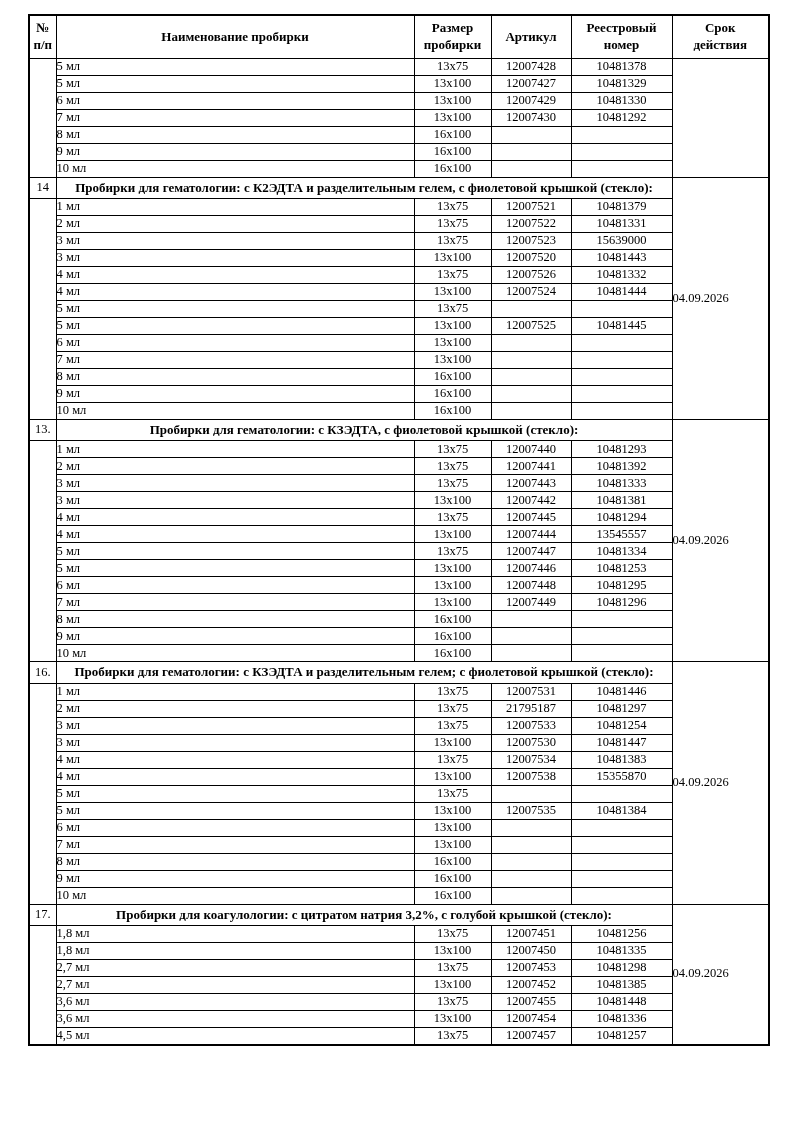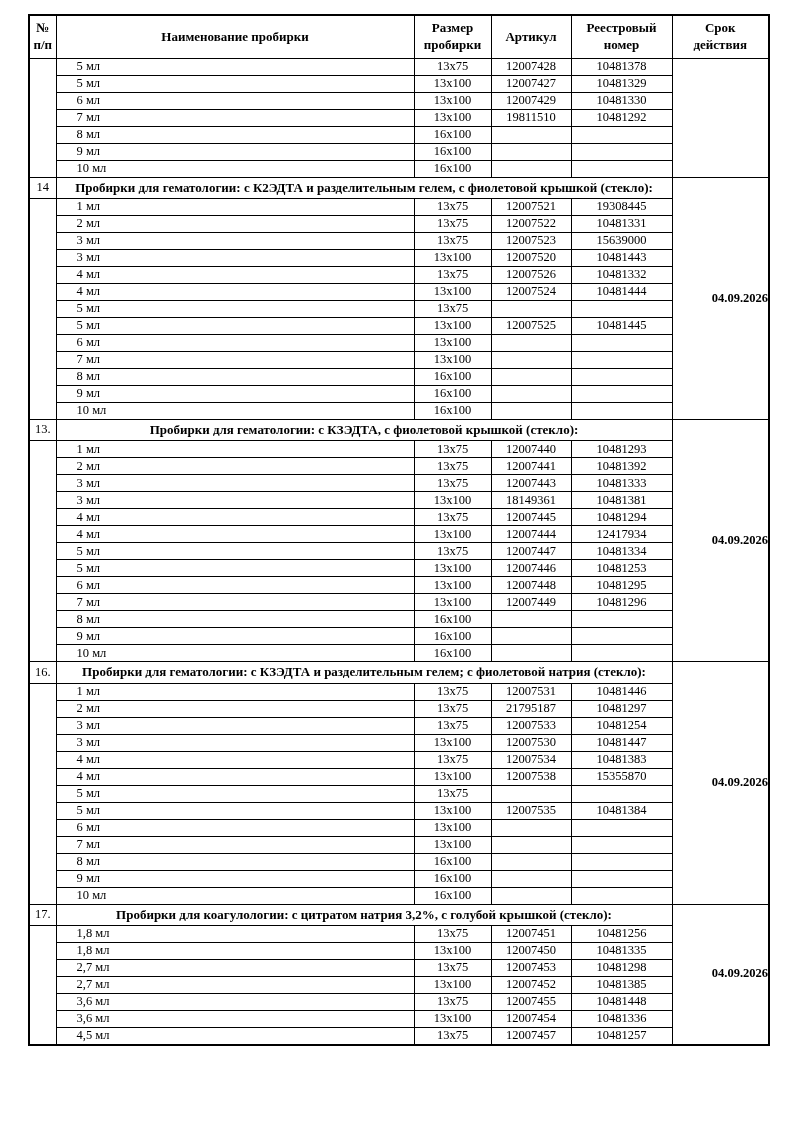--- a/index.html
+++ b/index.html
@@ -36,31 +36,31 @@
     line-height:1.3;
     text-align:center;
     height:40px;
     padding:1px 2px;
   }
   .doc-table td{
     font-size:12.5px;
     line-height:1.25;
     height:16px;
   }
-  td.cell-name{text-align:left;padding-left:20px;}
+  td.cell-name{text-align:left;padding-left:0;}
   td.cell-size, td.cell-article, td.cell-registry{text-align:center;}
   td.cell-section-number{text-align:center;font-size:12.5px;margin-top:40px;}
   td.cell-section-title{
     text-align:center;
     font-weight:bold;
     font-size:13px;
     line-height:1.4;
     padding:1px 10px;
   }
-  td.cell-validity{text-align:right;font-size:12.5px;font-weight:bold;}
+  td.cell-validity{text-align:left;font-size:12.5px;}
   td.cell-num-spacer{background:#ffffff;}
 </style>
 </head>
 <body>
 
 <div class="page">
   <table class="doc-table">
     <colgroup>
       <col class="c-num">
         <col class="c-name">
@@ -96,21 +96,21 @@
         </tr>
         <tr>
           <td class="cell-name">6 мл</td>
           <td class="cell-size">13x100</td>
           <td class="cell-article">12007429</td>
           <td class="cell-registry">10481330</td>
         </tr>
         <tr>
           <td class="cell-name">7 мл</td>
           <td class="cell-size">13x100</td>
-          <td class="cell-article">19811510</td>
+          <td class="cell-article">12007430</td>
           <td class="cell-registry">10481292</td>
         </tr>
         <tr>
           <td class="cell-name">8 мл</td>
           <td class="cell-size">16x100</td>
           <td class="cell-article"></td>
           <td class="cell-registry"></td>
         </tr>
         <tr>
           <td class="cell-name">9 мл</td>
@@ -127,21 +127,21 @@
         <tr>
           <td class="cell-section-number">14</td>
           <td class="cell-section-title" colspan="4">Пробирки для гематологии: с К2ЭДТА и разделительным гелем, с фиолетовой крышкой (стекло):</td>
           <td class="cell-validity" rowspan="14">04.09.2026</td>
         </tr>
         <tr>
           <td class="cell-num-spacer" rowspan="13"></td>
           <td class="cell-name">1 мл</td>
           <td class="cell-size">13x75</td>
           <td class="cell-article">12007521</td>
-          <td class="cell-registry">19308445</td>
+          <td class="cell-registry">10481379</td>
         </tr>
         <tr>
           <td class="cell-name">2 мл</td>
           <td class="cell-size">13x75</td>
           <td class="cell-article">12007522</td>
           <td class="cell-registry">10481331</td>
         </tr>
         <tr>
           <td class="cell-name">3 мл</td>
           <td class="cell-size">13x75</td>
@@ -228,34 +228,34 @@
         </tr>
         <tr>
           <td class="cell-name">3 мл</td>
           <td class="cell-size">13x75</td>
           <td class="cell-article">12007443</td>
           <td class="cell-registry">10481333</td>
         </tr>
         <tr>
           <td class="cell-name">3 мл</td>
           <td class="cell-size">13x100</td>
-          <td class="cell-article">18149361</td>
+          <td class="cell-article">12007442</td>
           <td class="cell-registry">10481381</td>
         </tr>
         <tr>
           <td class="cell-name">4 мл</td>
           <td class="cell-size">13x75</td>
           <td class="cell-article">12007445</td>
           <td class="cell-registry">10481294</td>
         </tr>
         <tr>
           <td class="cell-name">4 мл</td>
           <td class="cell-size">13x100</td>
           <td class="cell-article">12007444</td>
-          <td class="cell-registry">12417934</td>
+          <td class="cell-registry">13545557</td>
         </tr>
         <tr>
           <td class="cell-name">5 мл</td>
           <td class="cell-size">13x75</td>
           <td class="cell-article">12007447</td>
           <td class="cell-registry">10481334</td>
         </tr>
         <tr>
           <td class="cell-name">5 мл</td>
           <td class="cell-size">13x100</td>
@@ -287,21 +287,21 @@
           <td class="cell-registry"></td>
         </tr>
         <tr>
           <td class="cell-name">10 мл</td>
           <td class="cell-size">16x100</td>
           <td class="cell-article"></td>
           <td class="cell-registry"></td>
         </tr>
         <tr>
           <td class="cell-section-number">16.</td>
-          <td class="cell-section-title" colspan="4">Пробирки для гематологии: с КЗЭДТА и разделительным гелем; с фиолетовой натрия (стекло):</td>
+          <td class="cell-section-title" colspan="4">Пробирки для гематологии: с КЗЭДТА и разделительным гелем; с фиолетовой крышкой (стекло):</td>
           <td class="cell-validity" rowspan="14">04.09.2026</td>
         </tr>
         <tr>
           <td class="cell-num-spacer" rowspan="13"></td>
           <td class="cell-name">1 мл</td>
           <td class="cell-size">13x75</td>
           <td class="cell-article">12007531</td>
           <td class="cell-registry">10481446</td>
         </tr>
         <tr>

